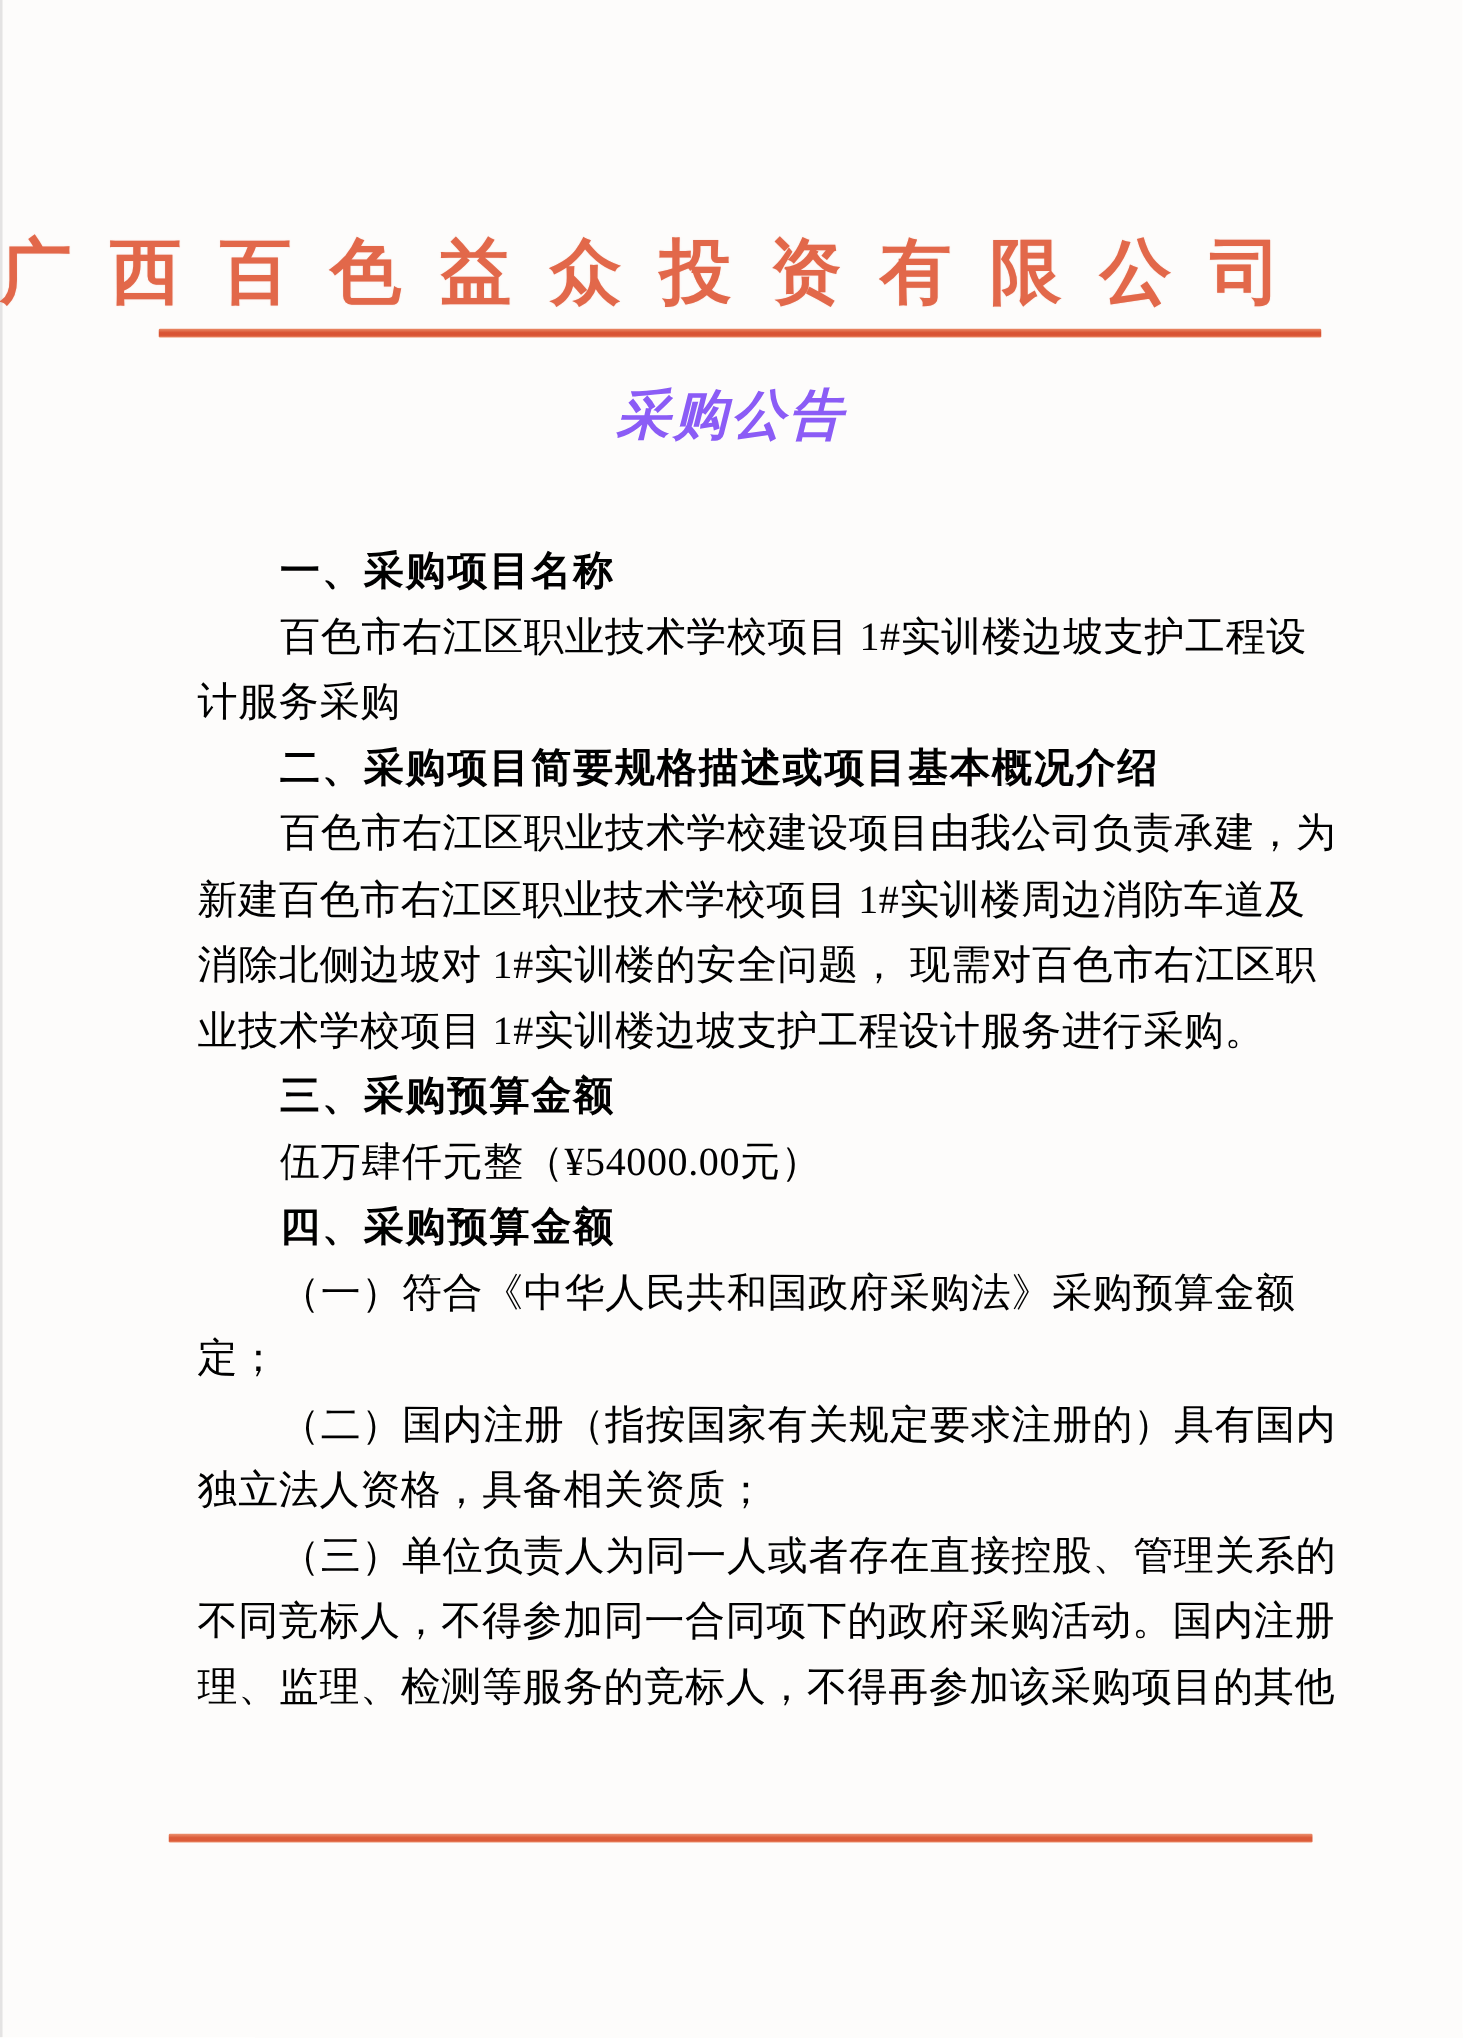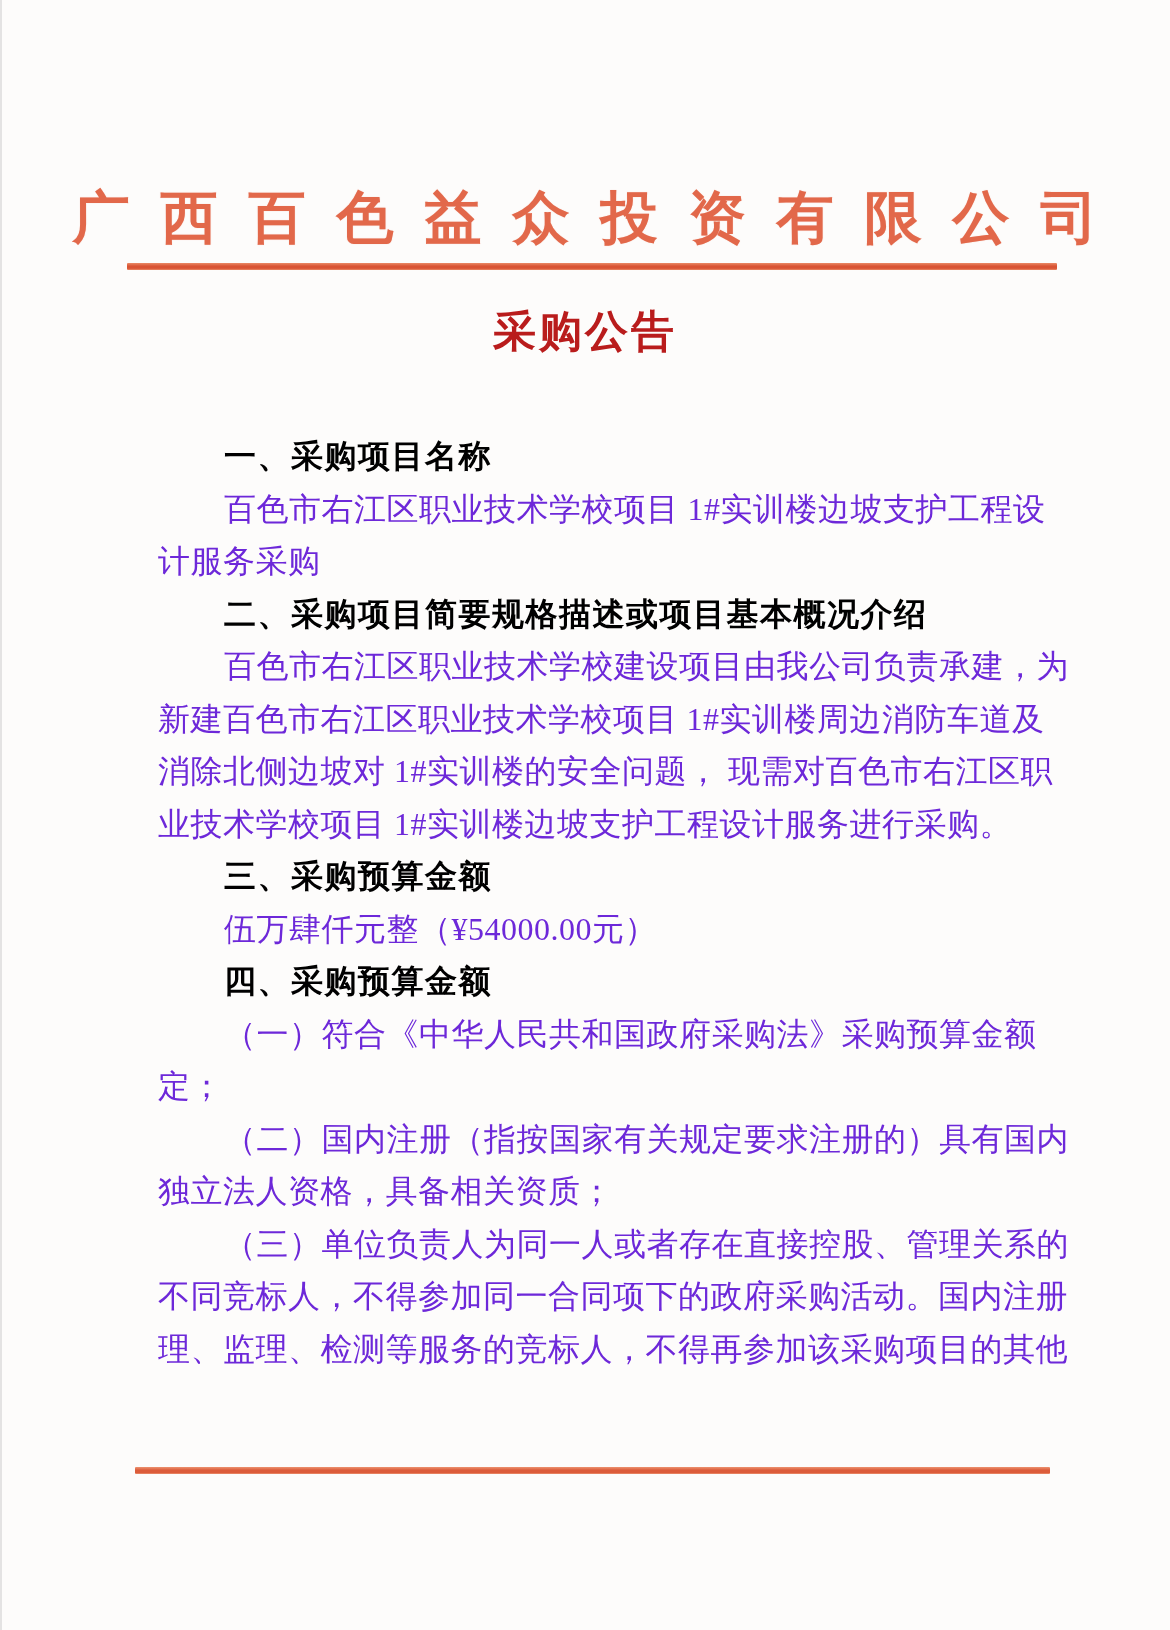--- a/index.html
+++ b/index.html
@@ -23,21 +23,21 @@
     width: 2px; height: 100%;
     background: #d9d9d9;
     opacity: 0.7;
   }
   
   .letterhead {
     position: absolute;
     top: 180px;
     left: 0;
     width: 100%;
-    text-align: center;
+    text-align: left;
   }
   .company-name {
     display: inline-block;
     font-size: 57px;
     font-weight: 700;
     letter-spacing: 31px;
     margin-right: -31px; 
     color: #e2684a;
     white-space: nowrap;
     font-family: "Liberation Serif", "DejaVu Serif", serif;
@@ -55,35 +55,36 @@
   
   .doc-title {
     position: absolute;
     top: 303px;
     left: 0;
     width: 100%;
     text-align: center;
     font-size: 43px;
     font-weight: 700;
     letter-spacing: 3px;
-    color: #b91c1c;
+    color: #8b5cf6;
     font-family: "Liberation Serif", "DejaVu Serif", serif;
+    font-style: italic;
   }
   
   .doc-body {
     position: absolute;
     top: 430px;
     left: 158px;
     width: 880px;
   }
   .line {
     height: 52.5px;
     line-height: 52.5px;
     font-size: 32px;
-    color: #6d28d9;
+    color: #000000;
     white-space: nowrap;
     letter-spacing: 0.5px;
   }
   .line.indent {
     padding-left: 66px;
   }
   .line.heading {
     font-weight: 700;
     color: #000000;
     letter-spacing: 1.5px;

